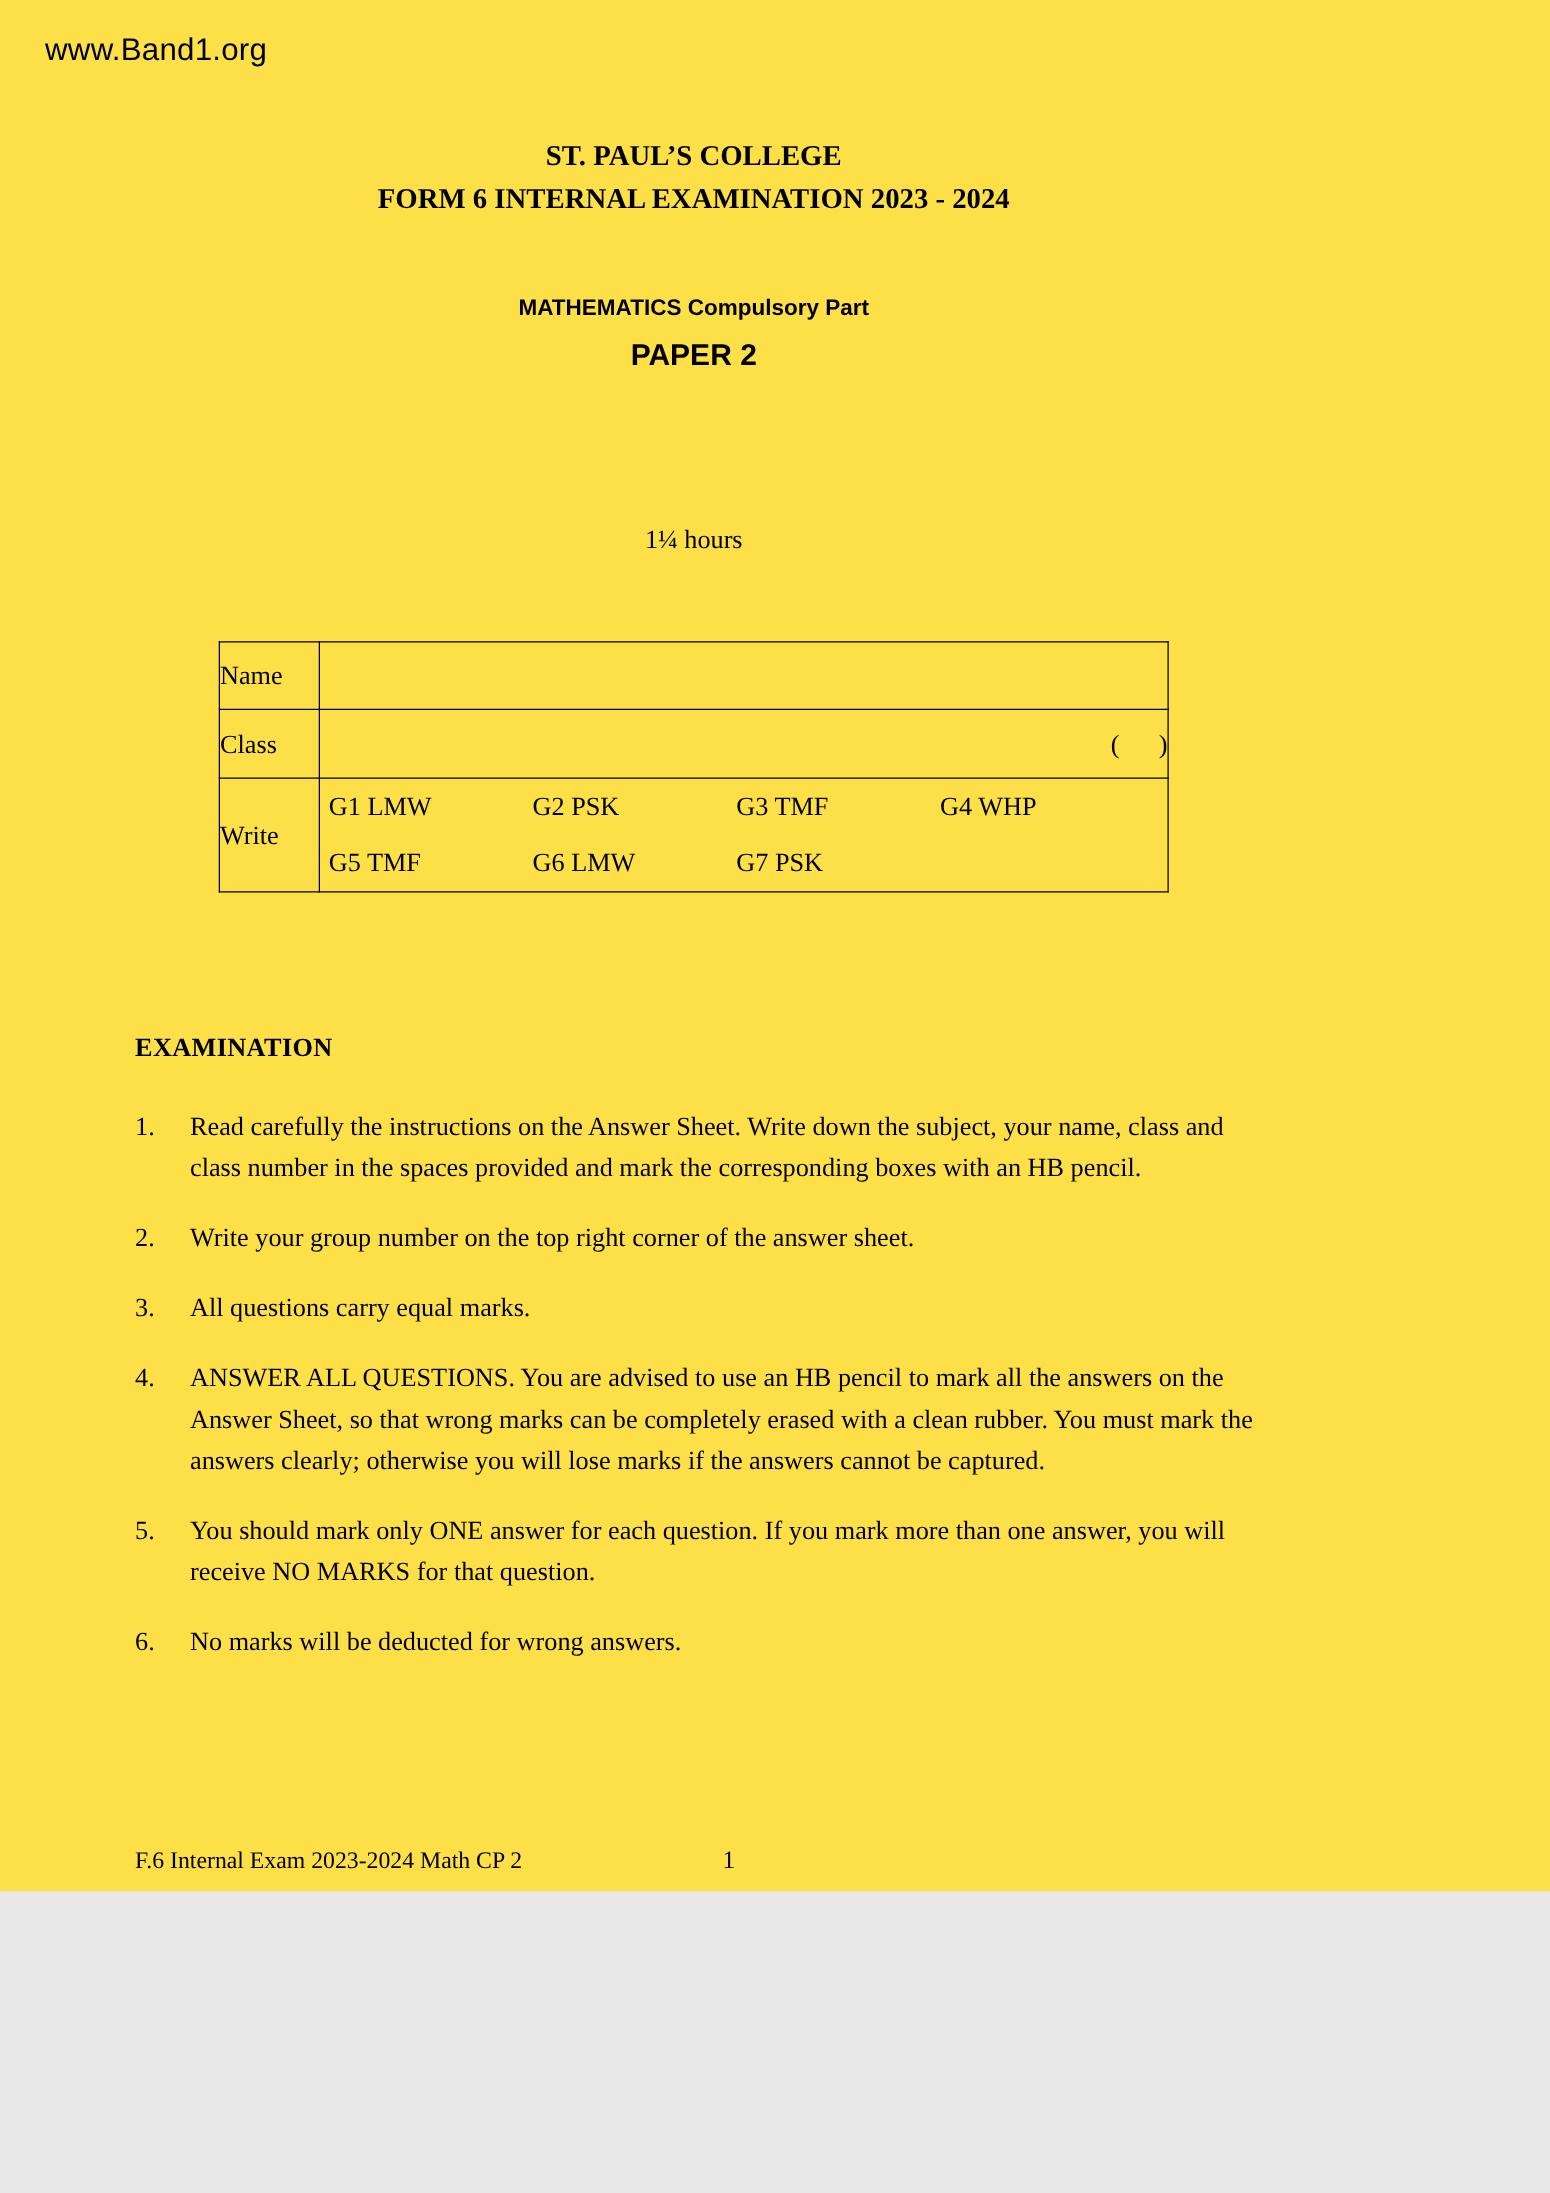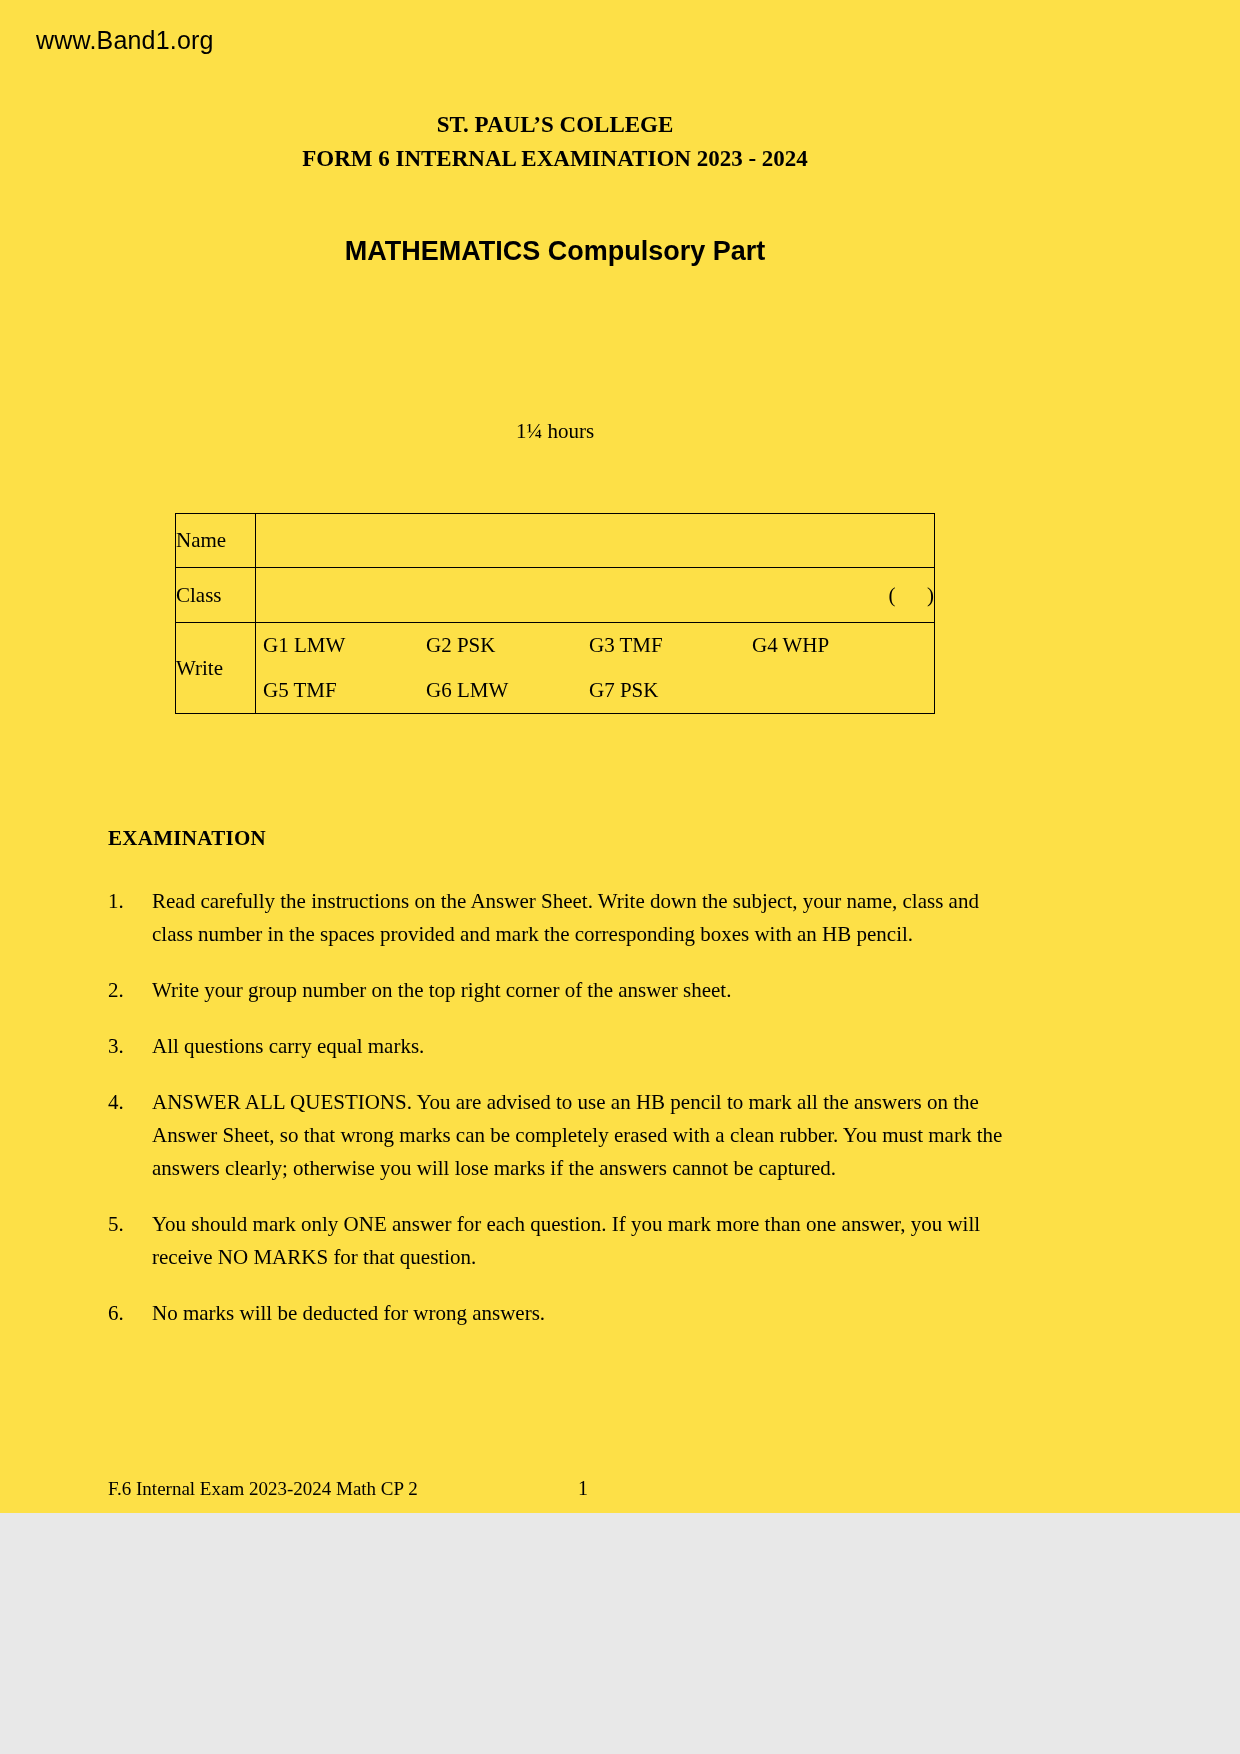--- a/index.html
+++ b/index.html
@@ -34,21 +34,21 @@
     font-weight: bold;
   }
   .examline {
     top: 146px;
     font-size: 23px;
     font-weight: bold;
   }
   .subject {
     top: 236px;
     font-family: "Liberation Sans", sans-serif;
-    font-size: 27px;
+    font-size: 18px;
     font-weight: bold;
   }
   .paper {
     top: 271px;
     font-family: "Liberation Sans", sans-serif;
     font-size: 24px;
     font-weight: bold;
   }
   .duration {
     top: 383px;
@@ -135,20 +135,21 @@
 </head>
 <body>
 
 <div class="page">
 
   <div class="watermark">www.Band1.org</div>
 
   <div class="centered school">ST. PAUL’S COLLEGE</div>
   <div class="centered examline">FORM 6 INTERNAL EXAMINATION 2023 - 2024</div>
   <div class="centered subject">MATHEMATICS Compulsory Part</div>
+  <div class="centered paper">PAPER 2</div>
   <div class="centered duration">1¼ hours</div>
 
   <table class="info-table">
     <tbody>
         <tr class="row-name">
       <td class="lbl">Name</td>
       <td class="val"></td>
     </tr>
     <tr class="row-class">
       <td class="lbl">Class</td>

